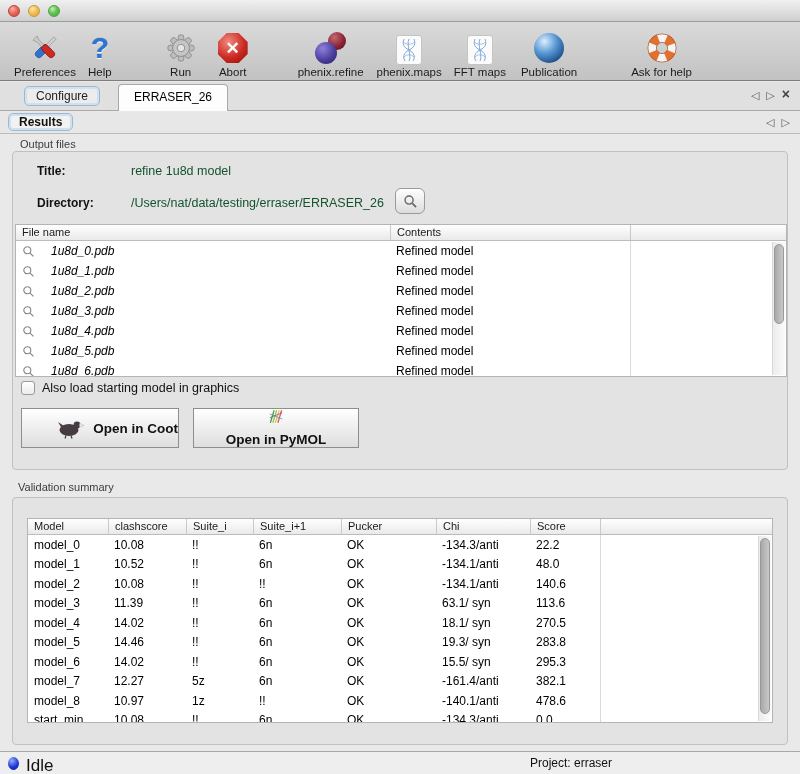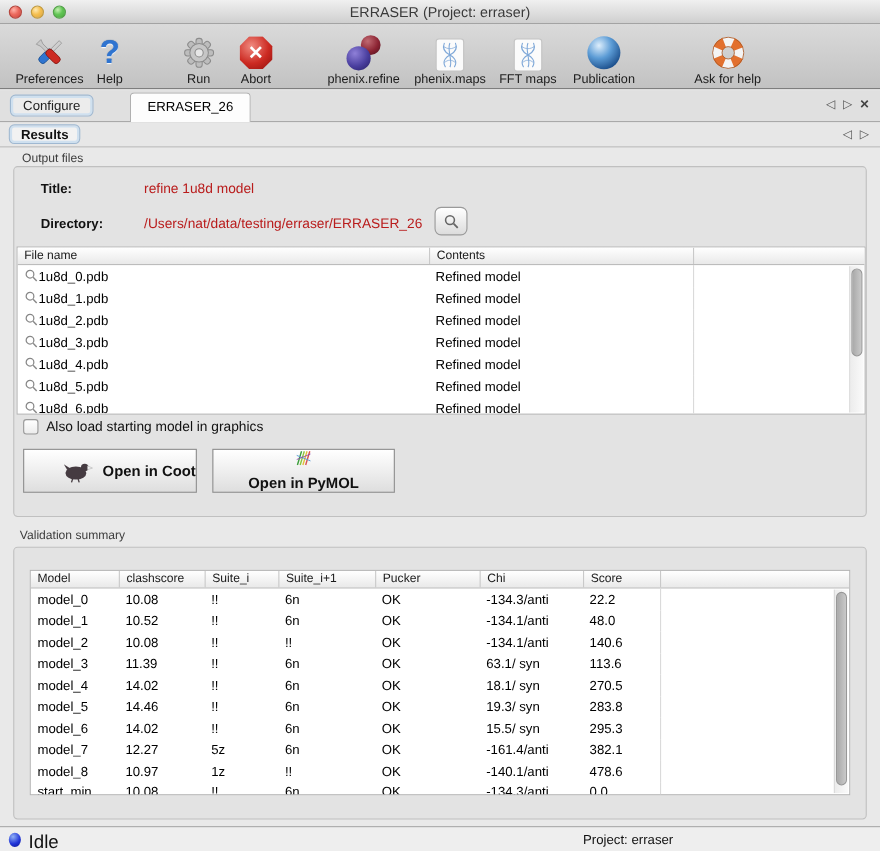--- a/index.html
+++ b/index.html
@@ -31,56 +31,56 @@
   .refine .ball1{position:absolute;left:1px;top:10px;width:22px;height:22px;border-radius:50%;
     background:radial-gradient(circle at 35% 30%,#8f80d8,#4a3f9f 55%,#241b60);}
   .refine .ball2{position:absolute;left:14px;top:0;width:18px;height:18px;border-radius:50%;
     background:radial-gradient(circle at 35% 30%,#c06a72,#8c2433 55%,#49101c);}
   .mapscard{width:26px;height:30px;background:#fbfbfb;border:1px solid #c4c4c4;border-radius:3px;display:flex;align-items:center;justify-content:center;}
   .globe{width:30px;height:30px;border-radius:50%;
     background:radial-gradient(circle at 35% 28%,#ddeefc,#5b9bd5 40%,#1c4f8c 78%,#0d2f57);}
 
   
   .tabstrip1{position:absolute;left:0;top:82px;width:800px;height:29px;background:#e0e0e0;border-bottom:1px solid #a9a9a9;}
-  .tab-inactive{position:absolute;left:9px;top:4px;padding:2px 11px;font-size:12px;color:#222;
+  .tab-inactive{position:absolute;left:24px;top:4px;padding:2px 11px;font-size:12px;color:#222;
     background:#ececec;border:1px solid #9fb8d1;border-radius:5px;box-shadow:0 0 0 2px #cfe0ef inset;}
   .tab-active{position:absolute;left:118px;top:2px;height:27px;padding:5px 15px 0 15px;font-size:12px;font-weight:normal;color:#000;
     background:#fdfdfd;border:1px solid #a9a9a9;border-bottom:none;border-radius:4px 4px 0 0;}
   .tabstrip2{position:absolute;left:0;top:112px;width:800px;height:22px;background:#e7e7e7;border-bottom:1px solid #bcbcbc;}
   .tab-results{position:absolute;left:8px;top:1px;padding:1px 10px;font-size:12px;font-weight:bold;color:#111;
     background:#f2f2f2;border:1px solid #9fb8d1;border-radius:5px;box-shadow:0 0 0 2px #cfe0ef inset;}
   .navset{position:absolute;top:6px;display:flex;gap:7px;}
   .navset.row2{top:3px;}
   .navbtn{font-size:11px;color:#555;line-height:14px;cursor:default;}
   .navbtn.x{font-size:14px;line-height:13px;color:#444;font-weight:bold;}
 
   
   .grouplabel{position:absolute;font-size:11px;color:#3d3d3d;}
   .groupbox{position:absolute;left:12px;width:776px;background:#e3e3e3;border:1px solid #c0c0c0;border-radius:4px;}
   #outbox{top:151px;height:319px;}
   #valbox{top:497px;height:248px;}
 
   .fieldlabel{position:absolute;font-size:12px;font-weight:bold;color:#111;}
-  .fieldvalue{position:absolute;font-size:12.5px;color:#b91c1c;}
+  .fieldvalue{position:absolute;font-size:12.5px;color:#14532d;}
   .browsebtn{position:absolute;left:382px;top:36px;width:30px;height:26px;border:1px solid #9a9a9a;border-radius:6px;
     background:linear-gradient(#ffffff,#dcdcdc);display:flex;align-items:center;justify-content:center;}
 
   
   .listctrl{position:absolute;background:#ffffff;border:1px solid #b4b4b4;overflow:hidden;}
   #filetable{left:2px;top:72px;width:772px;height:153px;}
   #valtable{left:14px;top:20px;width:746px;height:205px;}
   .theader{display:flex;height:16px;background:linear-gradient(#ffffff,#e9e9e9);border-bottom:1px solid #bcbcbc;
     font-size:11px;color:#1a1a1a;}
   .hcell{padding:1px 0 0 6px;border-left:1px solid #c9c9c9;white-space:nowrap;overflow:hidden;}
   .hcell:first-child{border-left:none;}
   .frow,.vrow{display:flex;align-items:center;font-size:12px;color:#000;}
   .frow{height:20px;}
   .vrow{height:19.5px;}
   .fc,.vc{white-space:nowrap;overflow:hidden;padding-left:6px;}
-  .fc.name{width:374px;display:flex;align-items:flex-start;gap:0;}
+  .fc.name{width:374px;display:flex;align-items:center;gap:16px;font-style:italic;}
   .fc.cont{width:240px;}
   .fh.name{width:374px;}
   .fh.cont{width:240px;}
   .fc.fill,.vc.fill,.fh.fill,.vh.fill{flex:1;border-left:1px solid #dadada;align-self:stretch;}
   .fh.fill,.vh.fill{border-left:1px solid #c9c9c9;}
   .vc.c0,.vh.c0{width:80px;}
   .vc.c1,.vh.c1{width:78px;}
   .vc.c2,.vh.c2{width:67px;}
   .vc.c3,.vh.c3{width:88px;}
   .vc.c4,.vh.c4{width:95px;}
@@ -116,21 +116,20 @@
 <body>
 
 <div class="window">
 
   <div class="titlebar">
     <div class="traffic">
       <span class="tl red"></span>
       <span class="tl yellow"></span>
       <span class="tl green"></span>
     </div>
-    <div class="wtitle">ERRASER (Project: erraser)</div>
   </div>
 
   <div class="toolbar">
     <div class="titem" style="margin-left:14px;">
       <span class="ticon">
         <svg width="32" height="32" viewBox="0 0 32 32">
           <g transform="rotate(45 16 16)">
             <rect x="14.4" y="2" width="3.2" height="11" fill="#cfcfcf" stroke="#8a8a8a" stroke-width="0.6"></rect>
             <rect x="12.5" y="13" width="7" height="15" rx="3" fill="#2f74d0" stroke="#1c4f8c" stroke-width="0.7"></rect>
           </g>

